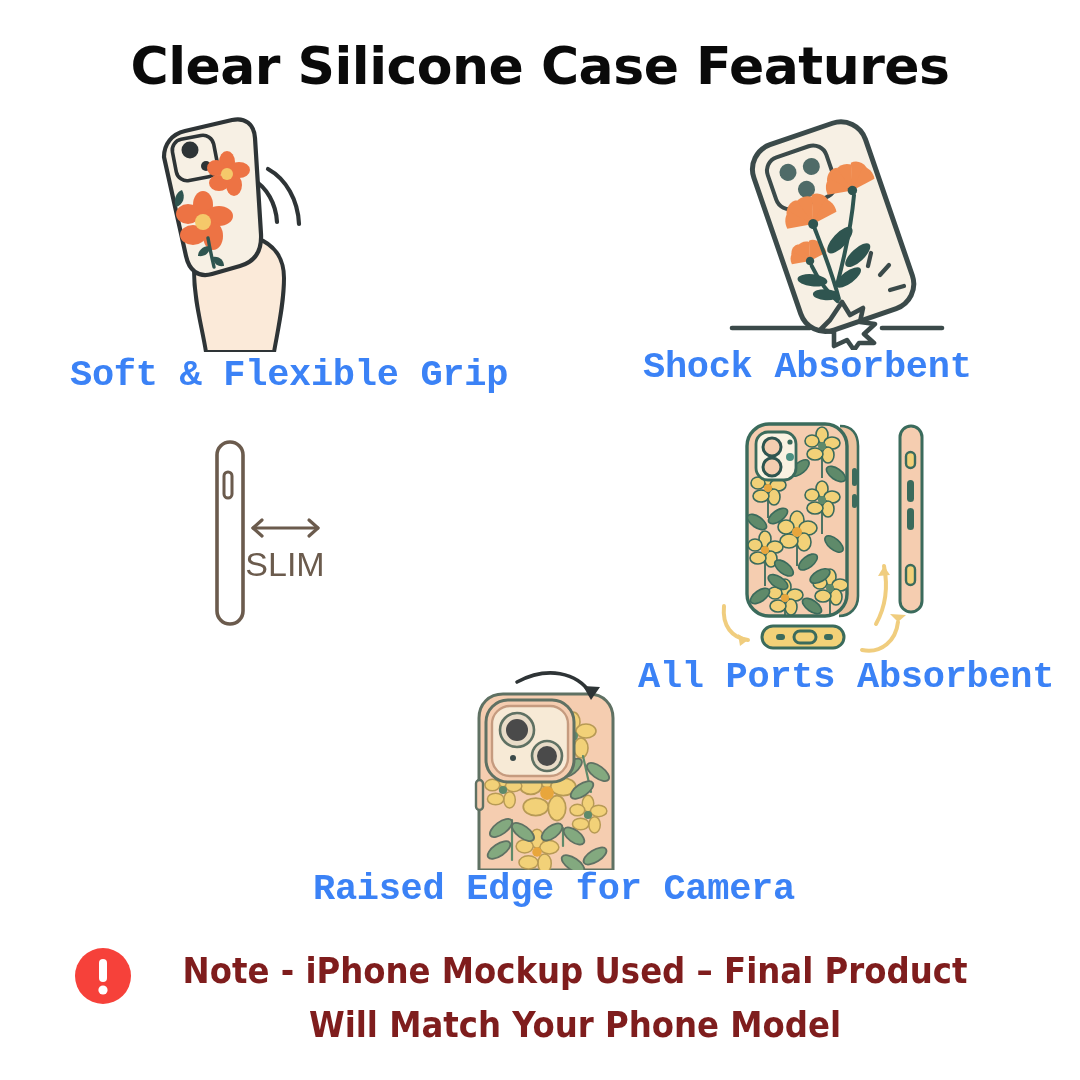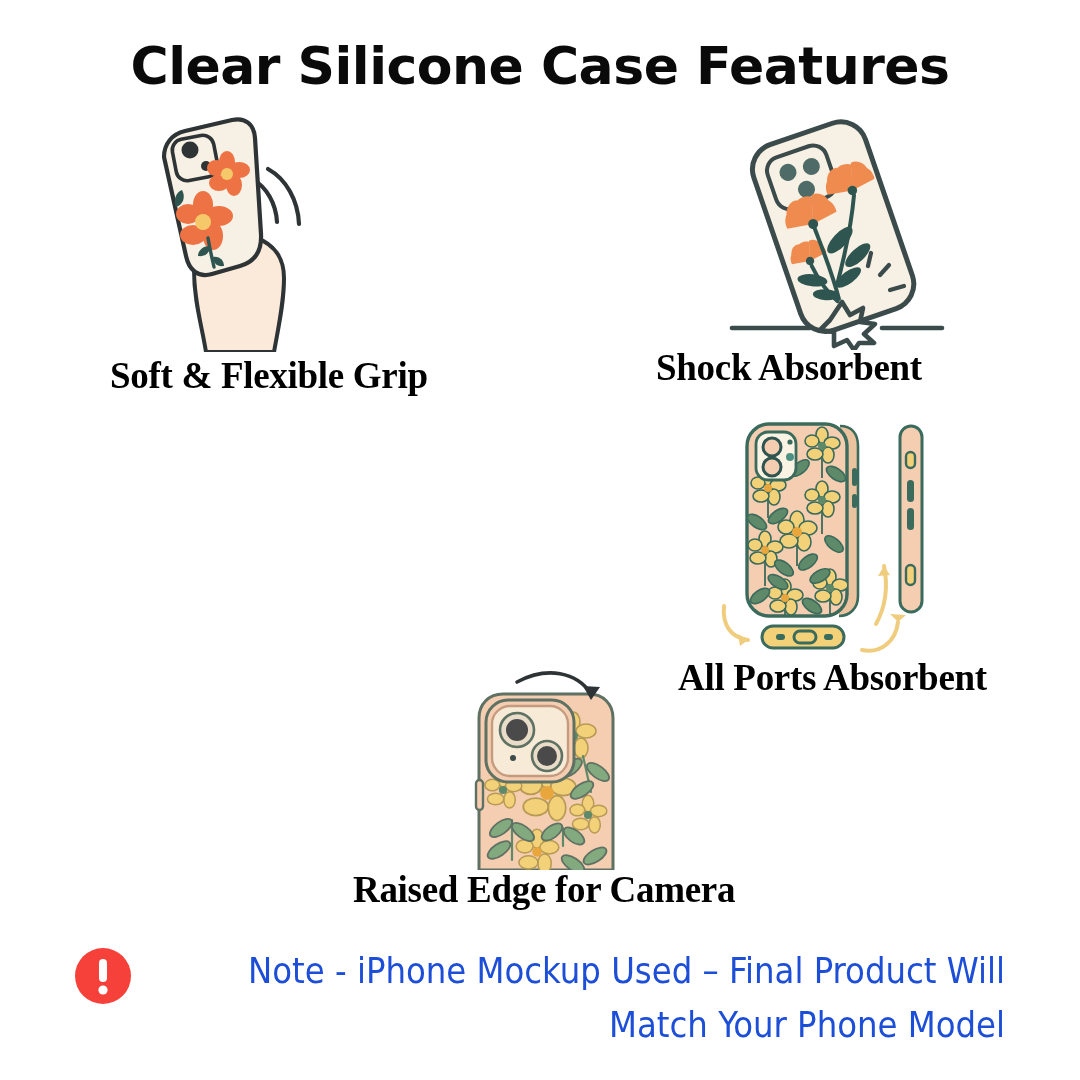--- a/index.html
+++ b/index.html
@@ -34,28 +34,27 @@
     letter-spacing: -0.5px;
     color: #0a0a0a;
     font-family: "DejaVu Sans", sans-serif;
   }
 
   
   .flabel {
     position: absolute;
     font-size: 37px;
     font-weight: 700;
-    color: #000000;
+    color: #3b82f6;
     letter-spacing: -0.3px;
     white-space: nowrap;
-    font-family: Liberation Serif, serif;
-    margin-left: 40px;
+    font-family: Liberation Mono, monospace;
   }
   .label-grip      { top: 354px; left: 70px;  }
-  .label-shock     { top: 346px; left: 616px; }
+  .label-shock     { top: 346px; left: 643px; }
   .label-slim      { top: 656px; left: 92px;  }
   .label-ports     { top: 656px; left: 638px; }
   .label-camera    { top: 868px; left: 313px; }
 
   
   .art { position: absolute; }
   .art-grip    { left: 128px; top: 112px; width: 250px; height: 240px; }
   .art-shock   { left: 714px; top: 110px; width: 250px; height: 240px; }
   .art-slim    { left: 185px; top: 428px; width: 200px; height: 210px; }
   .art-ports   { left: 700px; top: 410px; width: 260px; height: 250px; }
@@ -76,24 +75,24 @@
     height: 56px;
     margin-right: 14px;
     margin-top: 4px;
   }
   .note-text {
     display: inline-block;
     vertical-align: top;
     max-width: 860px;
     font-size: 36px;
     line-height: 54px;
-    font-weight: 400;
-    color: #1d4ed8;
+    font-weight: 700;
+    color: #7f1d1d;
     font-family: "DejaVu Sans Condensed", "DejaVu Sans", sans-serif;
-    text-align: right;
+    text-align: center;
   }
 </style>
 </head>
 <body>
 
 <div class="page">
 
   <div class="title">Clear Silicone Case Features</div>
 
   <div class="art art-grip">
@@ -215,20 +214,33 @@
 
       <g stroke="#3b4a4a" stroke-width="4.2" stroke-linecap="round">
         <line x1="166" y1="165" x2="175" y2="155"></line>
         <line x1="176" y1="180" x2="190" y2="176"></line>
         <line x1="154" y1="156" x2="157" y2="143"></line>
       </g>
     </svg>
   </div>
   <div class="flabel label-shock">Shock Absorbent</div>
 
+  <div class="art art-slim">
+    <svg viewBox="0 0 200 210" width="200" height="210">
+      <rect x="32" y="14" width="26" height="182" rx="13" fill="#ffffff" stroke="#6b5b4d" stroke-width="3.6"></rect>
+      <rect x="39" y="44" width="8" height="26" rx="4" fill="#ffffff" stroke="#6b5b4d" stroke-width="3"></rect>
+
+      <g stroke="#6b5b4d" stroke-width="3.2" fill="none" stroke-linecap="round" stroke-linejoin="round">
+        <line x1="68" y1="100" x2="133" y2="100"></line>
+        <polyline points="77,92 68,100 77,108"></polyline>
+        <polyline points="124,92 133,100 124,108"></polyline>
+      </g>
+      <text x="100" y="148" text-anchor="middle" font-family="Liberation Sans, sans-serif" font-size="34" fill="#6b5b4d">SLIM</text>
+    </svg>
+  </div>
 
   <div class="art art-ports">
     <svg viewBox="0 0 260 250" width="260" height="250">
       <defs>
         <clipPath id="caseClip">
           <rect x="47" y="14" width="100" height="192" rx="22"></rect>
         </clipPath>
       </defs>
 
       <path d="M140 16 C152 16 158 24 158 36 L158 186 C158 198 150 206 139 206" fill="#ecc39f" stroke="#3b6b5c" stroke-width="2.6"></path>

